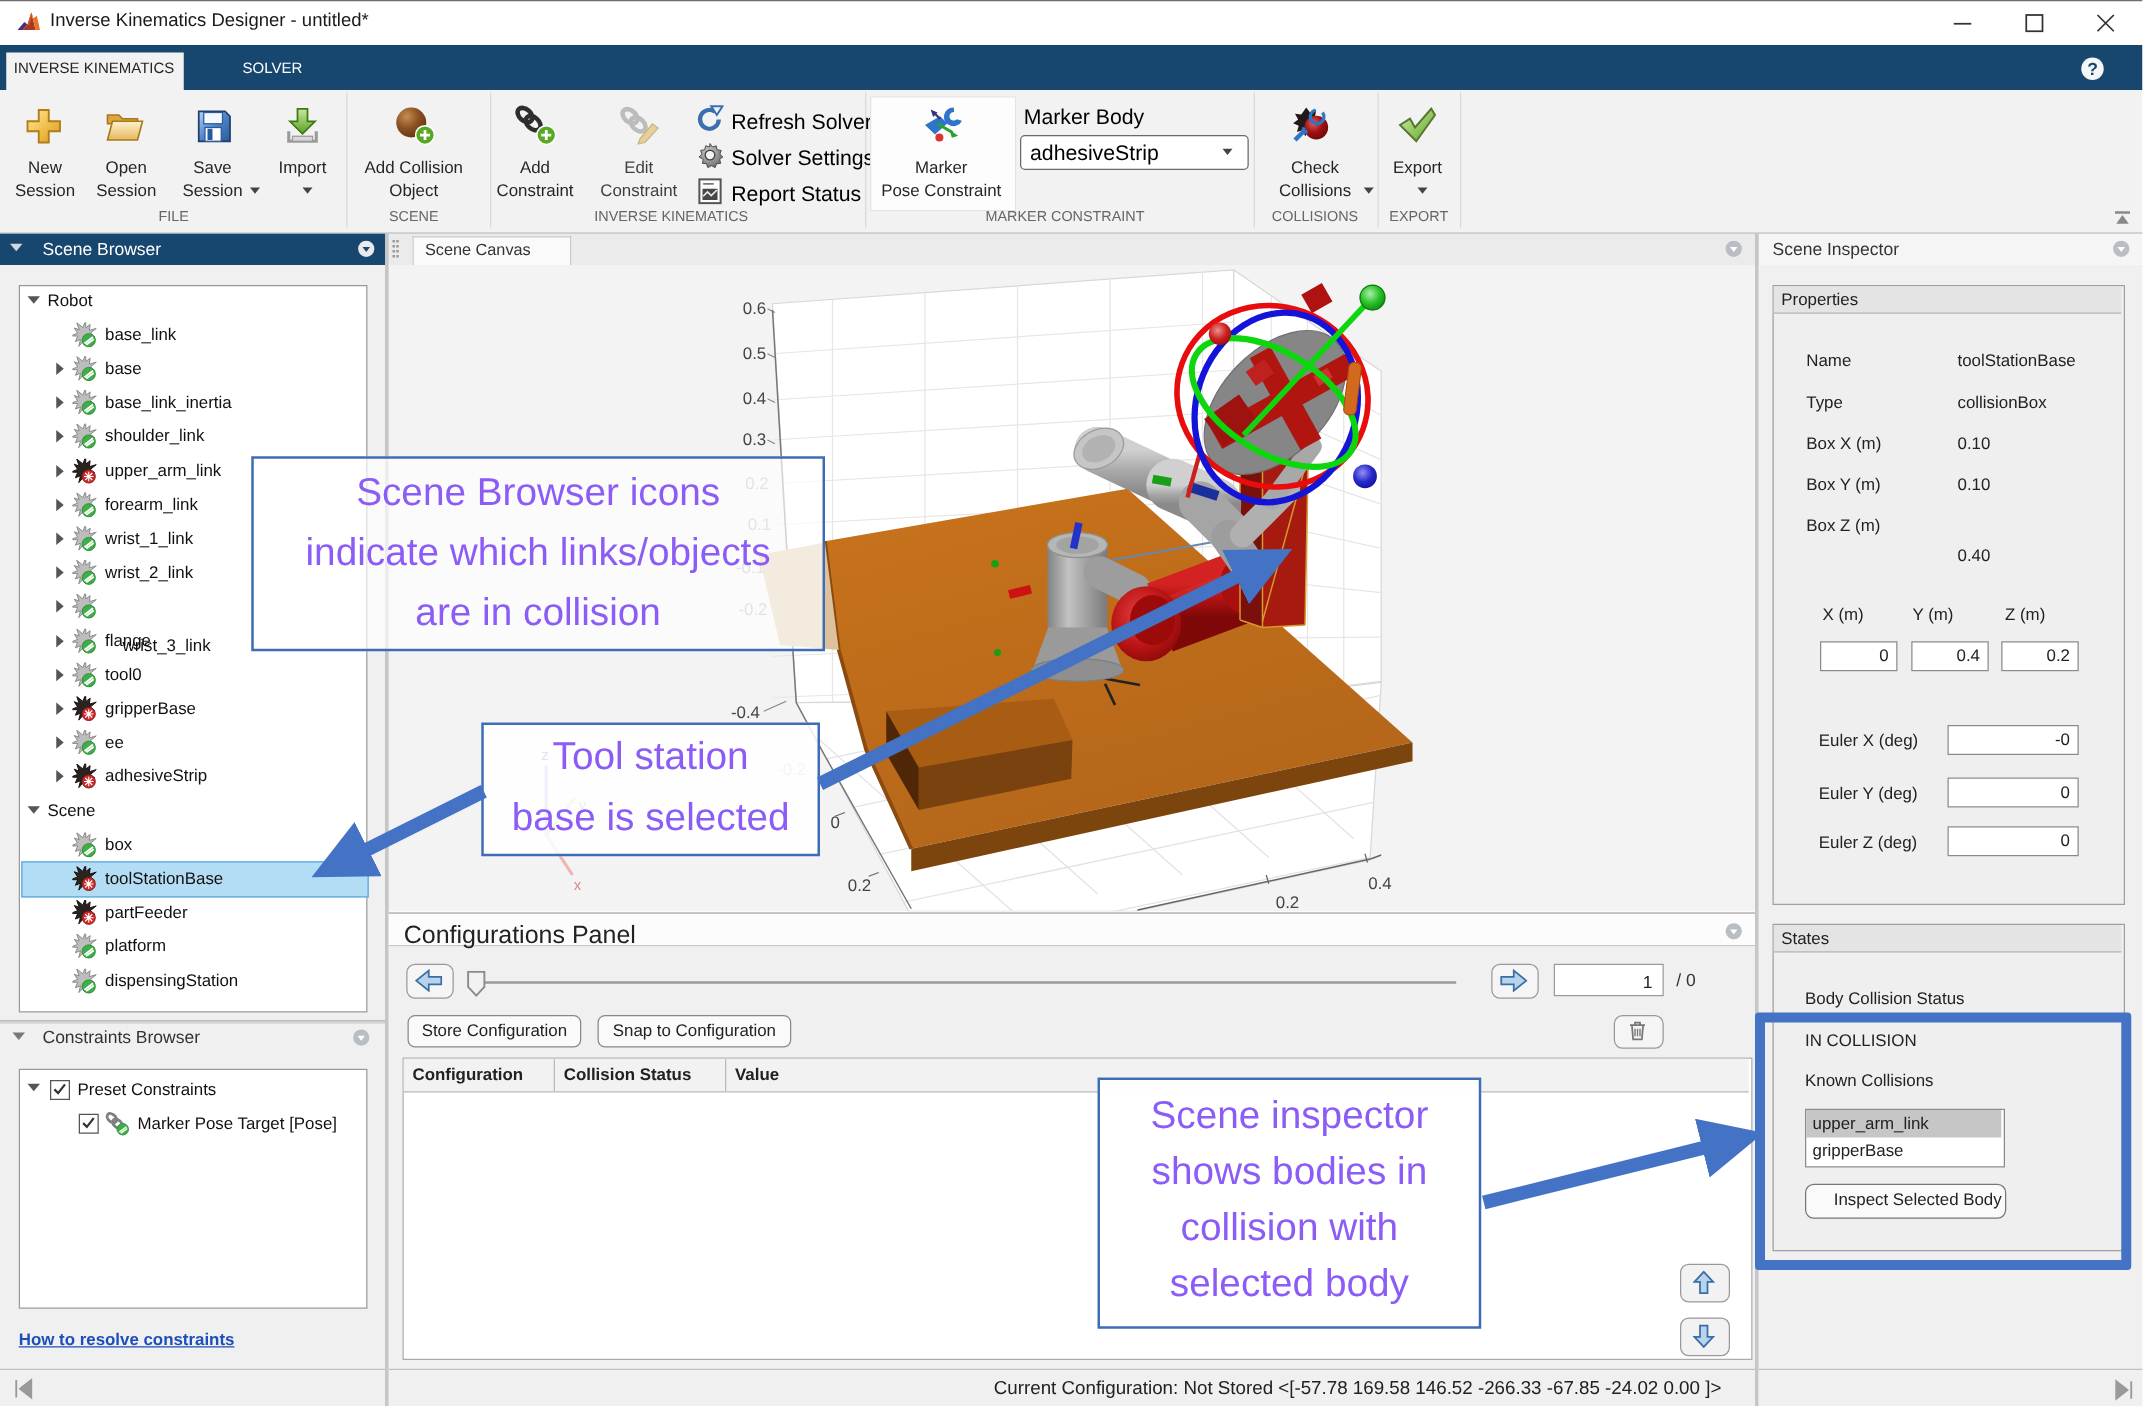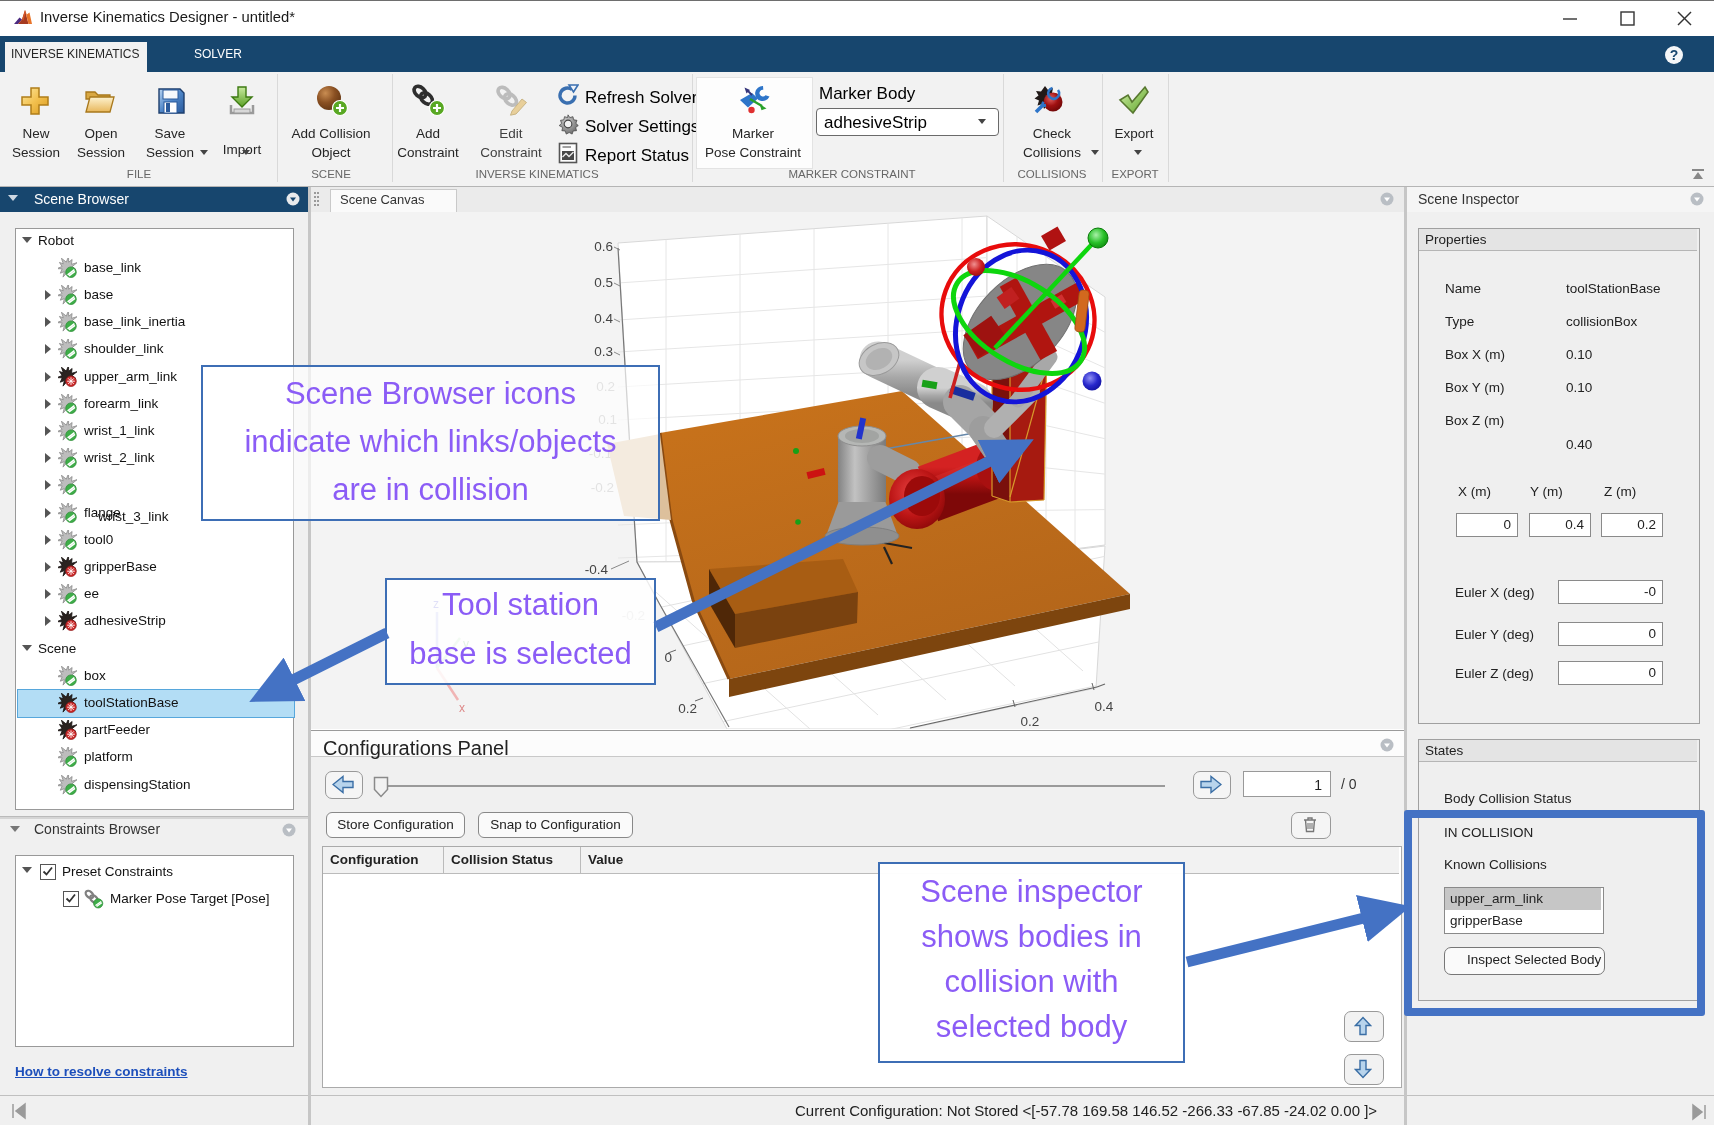--- a/index.html
+++ b/index.html
@@ -95,21 +95,21 @@
  <defs>
       <linearGradient id="grn" x1="0" y1="0" x2="0" y2="1">
         <stop offset="0" stop-color="#c9eaa0"></stop>
         <stop offset="1" stop-color="#5aa024"></stop>
       </linearGradient>
     </defs>
  <path d="M11 2 h8 v10 h6 l-10 10 L5 12 h6 z" fill="url(#grn)" stroke="#3d7a12" stroke-width="1.4"></path>
  <path d="M4 20 v8 h22 v-8" fill="none" stroke="#9a9a9a" stroke-width="2.5"></path>
  <rect x="7" y="24" width="16" height="4" fill="#d8d8d8" stroke="#9a9a9a" stroke-width="1"></rect>
 </svg>
-<div class="rtxt" style="left:242px;top:140px">Import</div>
+<div class="rtxt" style="left:242px;top:124px">Import</div>
 <span class="darr abs" style="left:238px;top:150px"></span>
 
 <svg class="abs" style="left:313px;top:84px" width="36" height="34" viewBox="0 0 36 34">
  <defs>
       <radialGradient id="sph" cx="0.35" cy="0.3" r="0.8">
         <stop offset="0" stop-color="#c98d52"></stop>
         <stop offset="0.5" stop-color="#8a5022"></stop>
         <stop offset="1" stop-color="#5e3312"></stop>
       </radialGradient>
     </defs>

